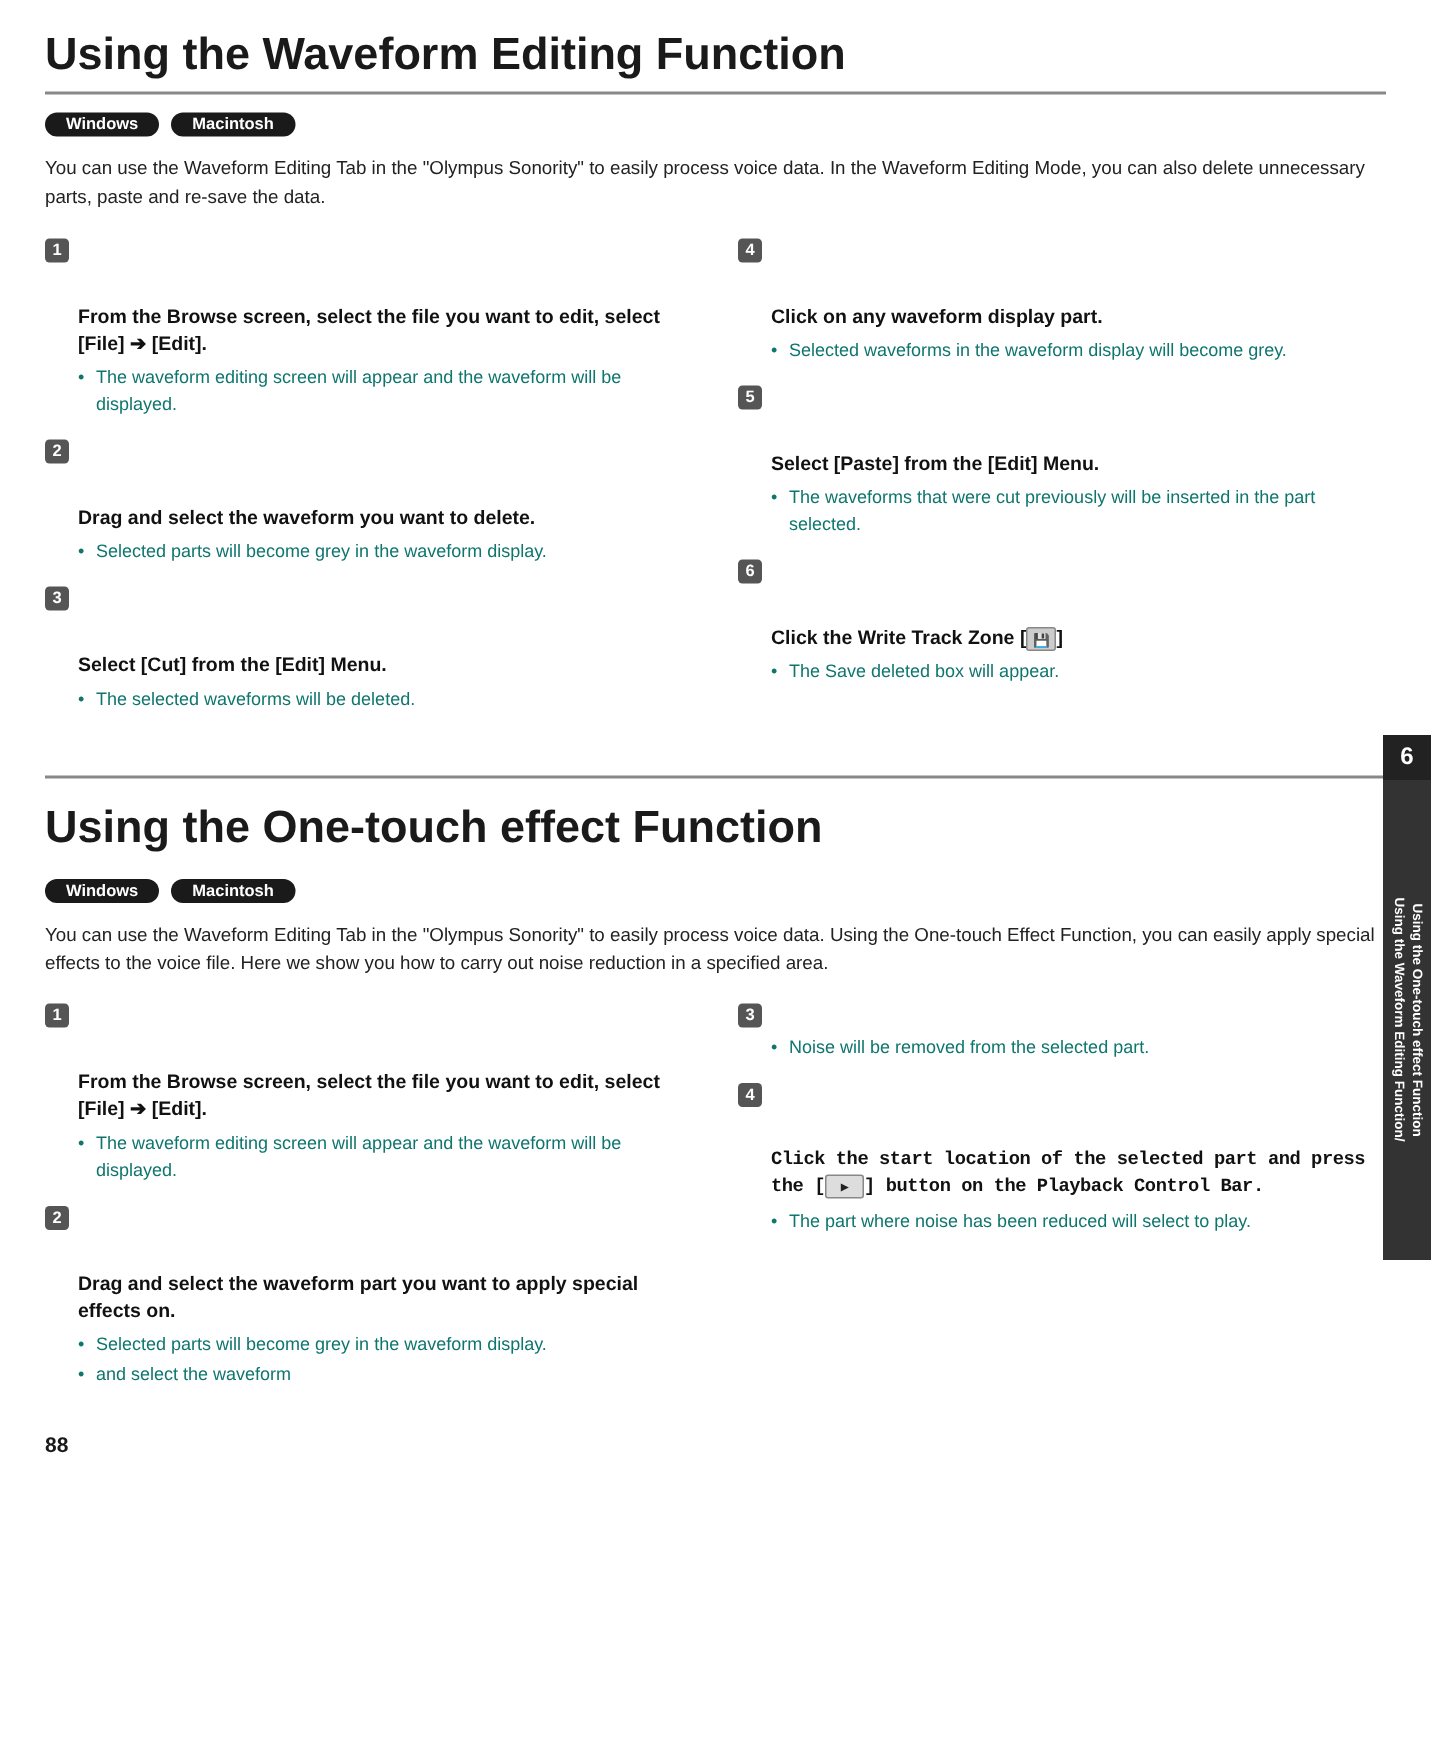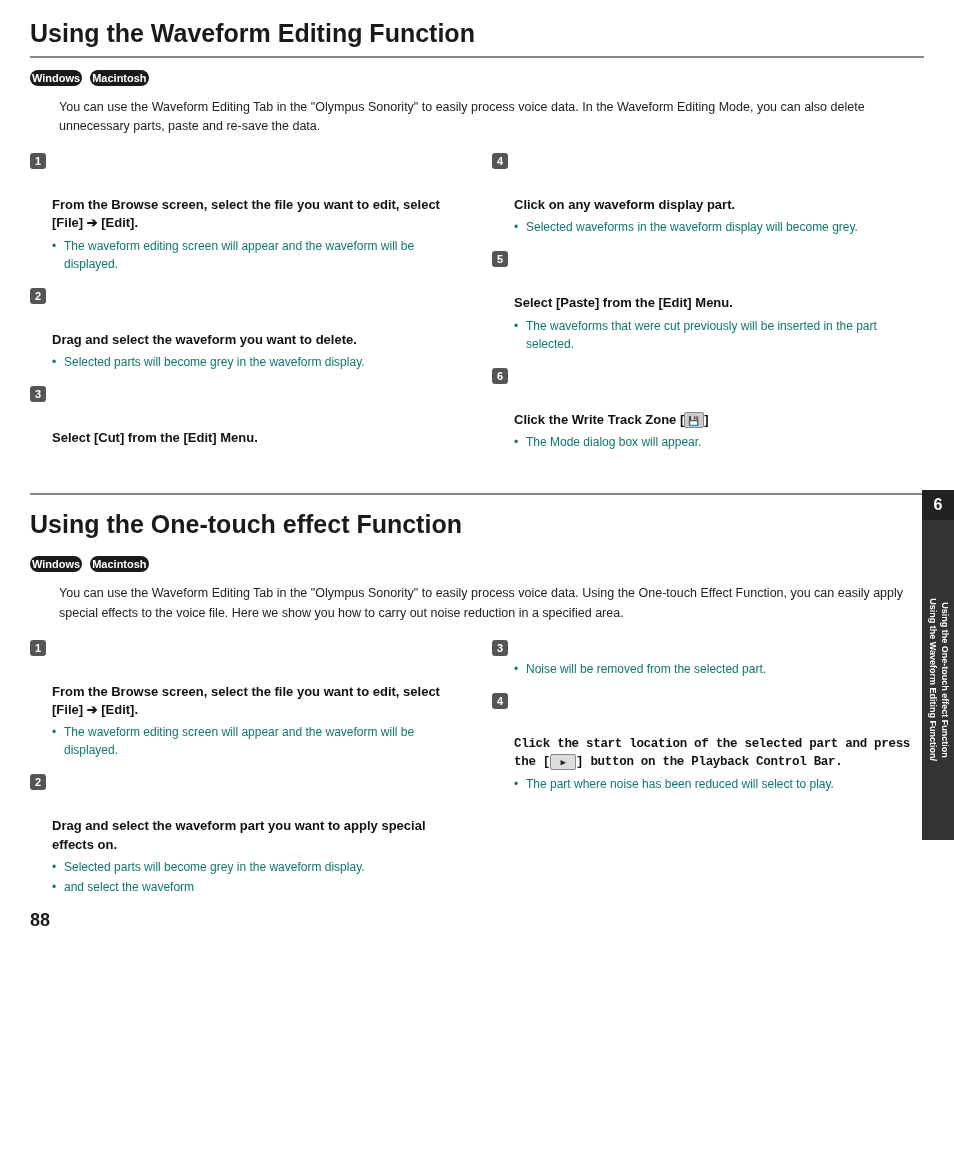--- a/index.html
+++ b/index.html
@@ -20,50 +20,49 @@
       margin-right: 30px;
       padding-top: 20px;
     }
 
     
     .section-waveform {
       padding-bottom: 10px;
     }
 
     .section-title-large {
-      font-size: 25px;
+      font-size: 30px;
       font-weight: bold;
       color: #1a1a1a;
       line-height: 1.1;
       padding-bottom: 8px;
       border-bottom: 2px solid #888;
       margin-bottom: 12px;
     }
 
     .platform-badges {
       display: flex;
       gap: 8px;
       margin-bottom: 12px;
     }
 
     .badge {
       background: #1a1a1a;
       color: #ffffff;
       font-size: 11px;
       font-weight: bold;
-      padding: 2px 2px;
+      padding: 2px 14px;
       border-radius: 10px;
     }
 
     .intro-text {
       font-size: 12.5px;
       line-height: 1.55;
       margin-bottom: 16px;
       color: #222;
-      margin-left: 29px;
     }
 
     
     .steps-grid {
       display: grid;
       grid-template-columns: 1fr 1fr;
       gap: 0 30px;
     }
 
     .step-item {
@@ -197,22 +196,23 @@
       background: #222;
       color: #fff;
       font-size: 16px;
       font-weight: bold;
       display: flex;
       align-items: center;
       justify-content: center;
     }
 
     .page-number {
-      font-size: 18px;
-      font-weight: bold;
+      font-size: 14px;
+      font-weight: bold;
+      margin-top: 16px;
     }
 
     .noise-icon {
       display: inline-block;
       background: #bbb;
       border: 1px solid #777;
       width: 28px;
       height: 18px;
       vertical-align: middle;
       border-radius: 2px;
@@ -259,20 +259,23 @@
           <div class="step-bullets">
             <div class="step-bullet">Selected parts will become grey in the waveform display.</div>
           </div>
         </div>
 
         <div class="step-item">
           <div class="step-header">
             <span class="step-number">3</span>
             <span class="step-title">Select [Cut] from the [Edit] Menu.</span>
           </div>
+          <div class="step-bullets">
+            <div class="step-bullet">The selected waveforms will be deleted.</div>
+          </div>
         </div>
 
       </div>
 
       <div>
 
         <div class="step-item">
           <div class="step-header">
             <span class="step-number">4</span>
             <span class="step-title">Click on any waveform display part.</span>
@@ -291,21 +294,21 @@
             <div class="step-bullet">The waveforms that were cut previously will be inserted in the part selected.</div>
           </div>
         </div>
 
         <div class="step-item">
           <div class="step-header">
             <span class="step-number">6</span>
             <span class="step-title">Click the Write Track Zone [<span class="icon-inline">💾</span>]</span>
           </div>
           <div class="step-bullets">
-            <div class="step-bullet">The Mode dialog box will appear.</div>
+            <div class="step-bullet">The Save deleted box will appear.</div>
           </div>
         </div>
 
       </div>
     </div>
   </div>
 
   <div style="border-top: 2px solid #888; margin: 18px 0 0 0;"></div>
 
   <div class="section-onetouch">

